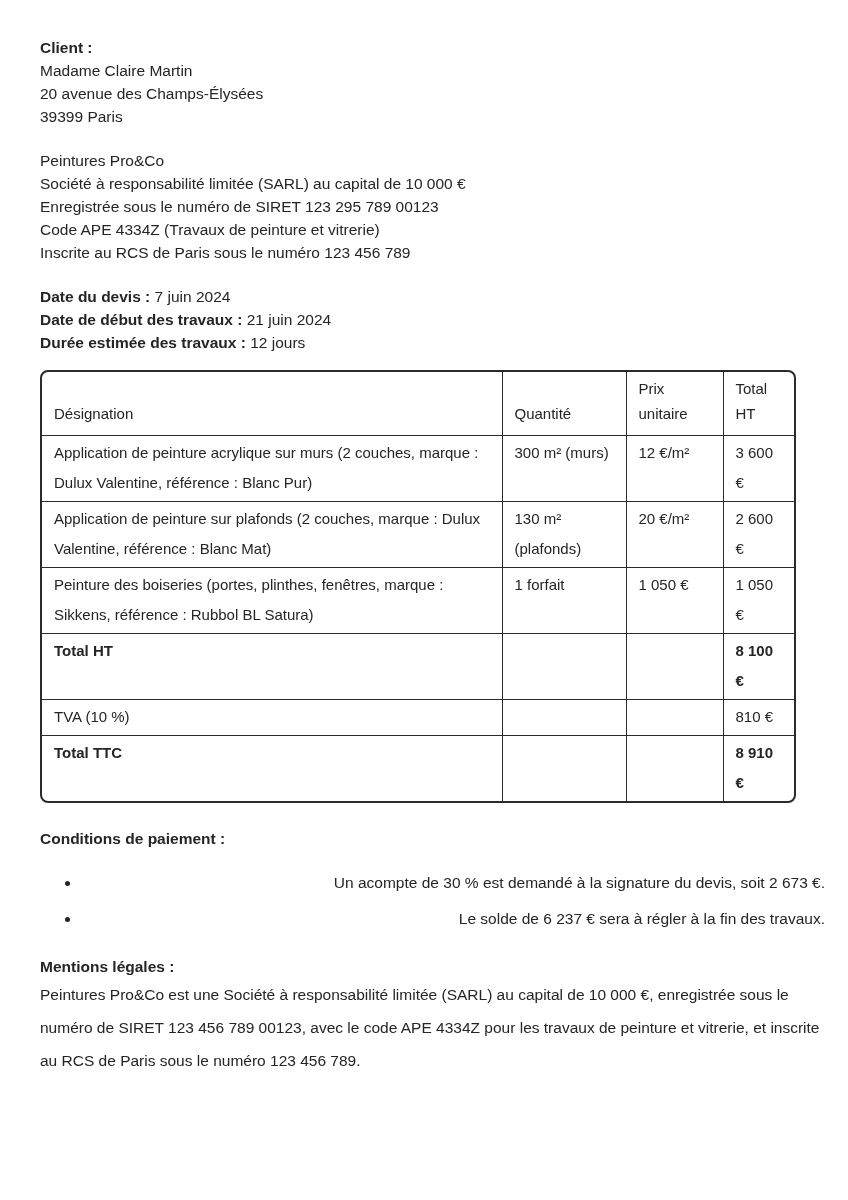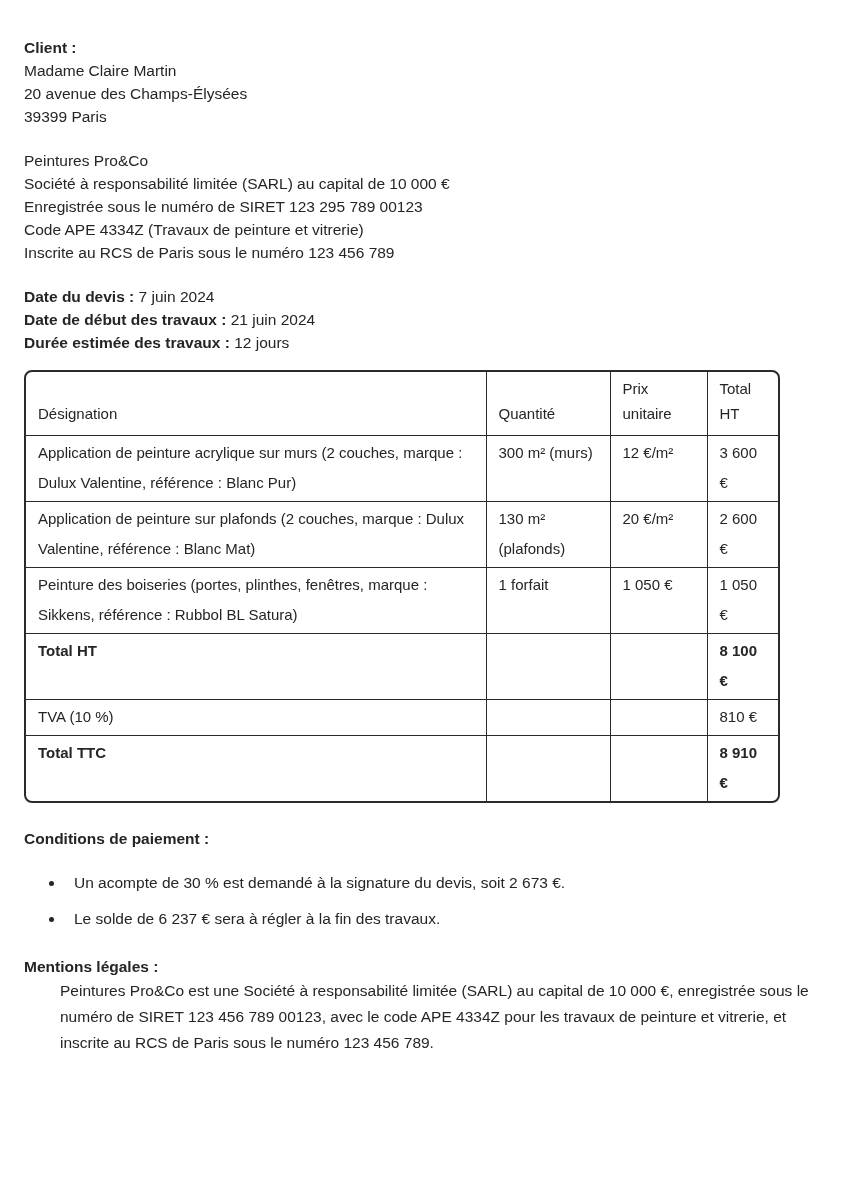--- a/index.html
+++ b/index.html
@@ -5,21 +5,21 @@
   * { box-sizing: border-box; }
   html, body { margin: 0; padding: 0; }
   body {
     width: 848px;
     height: 1200px;
     background: #ffffff;
     color: #252525;
     font-family: "Liberation Sans", "DejaVu Sans", sans-serif;
     font-size: 15.5px;
   }
-  .doc { padding: 36px 23px 0 24px; }
+  .doc { padding: 36px 23px 0 40px; }
 
   .block { margin: 0 0 21px 0; line-height: 23px; }
   .block div { min-height: 23px; }
   .bold { font-weight: bold; }
 
   .dates-block { margin-bottom: 9px; }
 
   
   .table-wrap {
     width: 756px;
@@ -64,27 +64,28 @@
   tr.row-item   { height: 61px; }
   tr.row-total  { height: 61px; }
   tr.row-tva    { height: 33px; }
   td.b { font-weight: bold; }
 
   
   .section-heading { font-weight: bold; line-height: 23px; margin: 0 0 0 0; }
   ul.pay-list {
     margin: 21px 0 25px 0;
     padding-left: 41px;
+    text-align: right;
   }
   ul.pay-list li {
     padding-left: 9px;
     line-height: 23px;
     margin-bottom: 13px;
   }
-  .legal-text { line-height: 26px; margin-top: 0; margin-left: 36px; }
+  .legal-text { line-height: 33px; margin-top: 0; }
 </style>
 </head>
 <body>
 
 <div class="doc">
 
   <div class="block">
     <div class="bold">Client :</div>
     <div>Madame Claire Martin</div>
     <div>20 avenue des Champs-Élysées</div>

